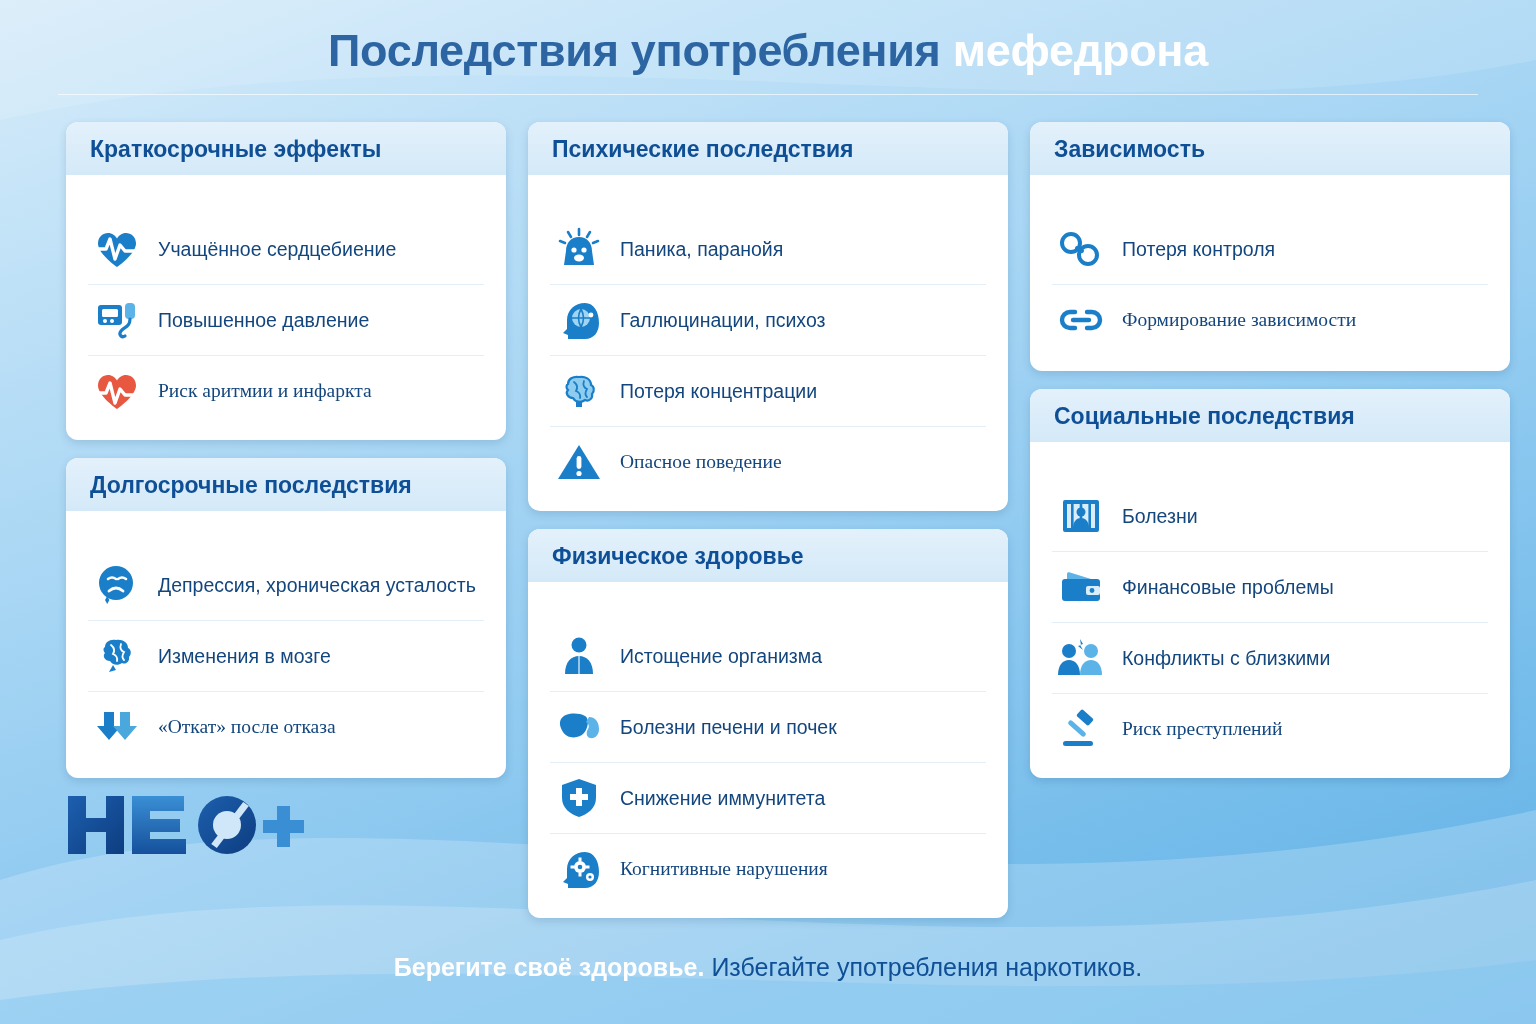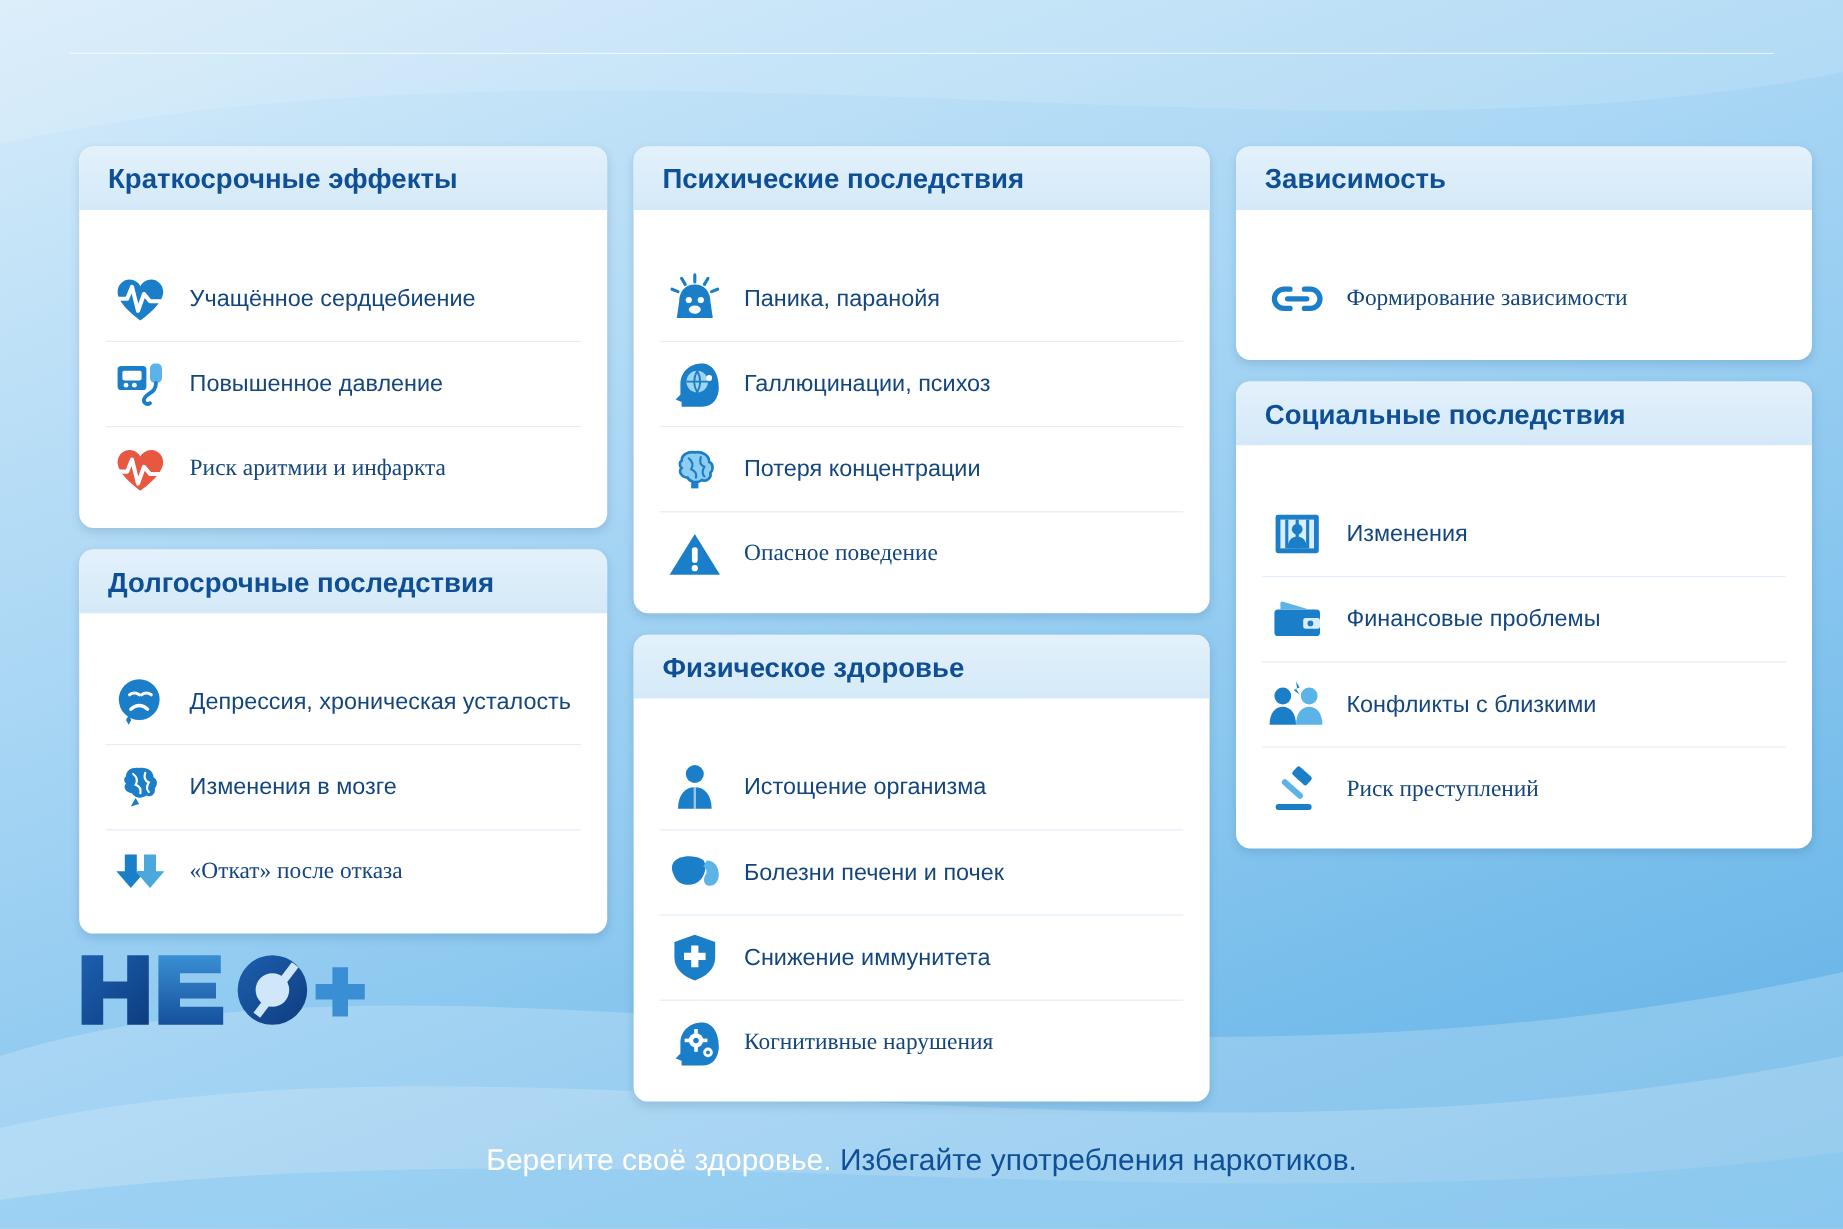--- a/index.html
+++ b/index.html
@@ -131,39 +131,40 @@
   .footer {
     position: absolute;
     left: 0;
     bottom: 42px;
     width: 1536px;
     text-align: center;
     font-size: 25px;
     color: #0f4f96;
   }
   .footer .strong {
-    font-weight: normal;
+    font-weight: bold;
     color: #ffffff;
   }
 </style>
 </head>
 <body>
 
 <div class="page">
 
   <svg class="bg-swoosh swoosh-2" viewBox="0 0 1536 200" preserveAspectRatio="none">
     <path d="M0,0 L1536,0 L1536,60 C1100,150 500,10 0,120 Z" fill="rgba(255,255,255,0.13)"></path>
   </svg>
   <svg class="bg-swoosh swoosh-1" viewBox="0 0 1536 330" preserveAspectRatio="none">
     <path d="M0,180 C380,60 900,250 1536,110 L1536,330 L0,330 Z" fill="rgba(255,255,255,0.20)"></path>
     <path d="M0,240 C420,140 950,300 1536,180 L1536,330 L0,330 Z" fill="rgba(255,255,255,0.18)"></path>
     <path d="M0,300 C500,230 1000,330 1536,260 L1536,330 L0,330 Z" fill="rgba(120,195,240,0.35)"></path>
   </svg>
 
   <div class="header">
+    <h1><span>Последствия употребления </span><span class="highlight">мефедрона</span></h1>
     <div class="header-rule"></div>
   </div>
 
   <div class="grid">
 
     <div class="col">
 
       <div class="card">
         <div class="card-header">Краткосрочные эффекты</div>
         <div class="card-body">
@@ -363,20 +364,30 @@
         </div>
       </div>
     </div>
 
     <div class="col">
 
       <div class="card c-short">
         <div class="card-header">Зависимость</div>
         <div class="card-body">
 
+          <div class="row">
+            <span class="icon">
+              <svg width="48" height="40" viewBox="0 0 48 40">
+                <circle cx="14" cy="14" r="9" fill="none" stroke="#1a7fc8" stroke-width="4"></circle>
+                <circle cx="31" cy="26" r="9" fill="none" stroke="#1a7fc8" stroke-width="4"></circle>
+                <path d="M20 19 L25 22" stroke="#1a7fc8" stroke-width="4" stroke-linecap="round"></path>
+              </svg>
+            </span>
+            <span class="label">Потеря контроля</span>
+          </div>
 
 
           <div class="row">
             <span class="icon">
               <svg width="48" height="38" viewBox="0 0 48 38">
                 <path d="M18 11 h-5 a8 8 0 0 0 0 16 h5" fill="none" stroke="#1a7fc8" stroke-width="4.4" stroke-linecap="round"></path>
                 <path d="M30 11 h5 a8 8 0 0 1 0 16 h-5" fill="none" stroke="#1a7fc8" stroke-width="4.4" stroke-linecap="round"></path>
                 <path d="M16 19 h16" stroke="#1a7fc8" stroke-width="4.4" stroke-linecap="round"></path>
               </svg>
             </span>
@@ -397,21 +408,21 @@
                 <rect x="9" y="9" width="28" height="24" fill="#d9edfa"></rect>
                 <circle cx="23" cy="17" r="4.5" fill="#1a7fc8"></circle>
                 <path d="M15 33 C15 26 19 23 23 23 C27 23 31 26 31 33 Z" fill="#1a7fc8"></path>
                 <g fill="#1a7fc8">
                   <rect x="13" y="9" width="2.6" height="24"></rect>
                   <rect x="21.7" y="9" width="2.6" height="24"></rect>
                   <rect x="30.4" y="9" width="2.6" height="24"></rect>
                 </g>
               </svg>
             </span>
-            <span class="label">Изменения</span>
+            <span class="label">Болезни</span>
           </div>
 
           <div class="row">
             <span class="icon">
               <svg width="48" height="38" viewBox="0 0 48 38">
                 <rect x="5" y="11" width="38" height="22" rx="3" fill="#1a7fc8"></rect>
                 <path d="M10 11 L10 6 C10 4.5 11.5 4 13 4.6 L34 11 Z" fill="#5cb3e8"></path>
                 <rect x="29" y="18" width="14" height="9" rx="2" fill="#d9edfa"></rect>
                 <circle cx="35" cy="22.5" r="2.4" fill="#1a7fc8"></circle>
               </svg>

